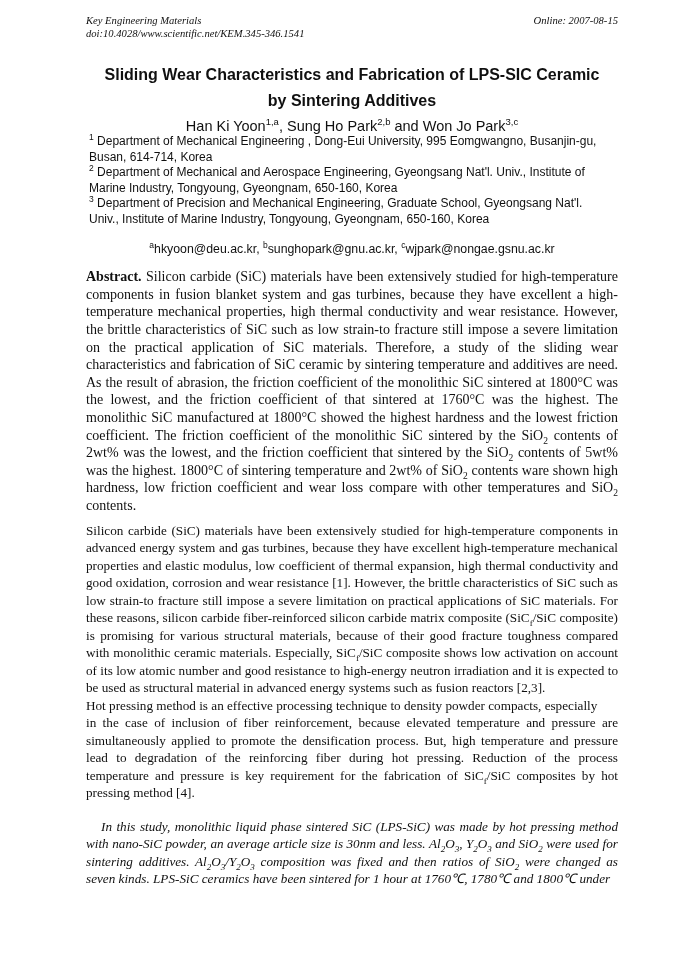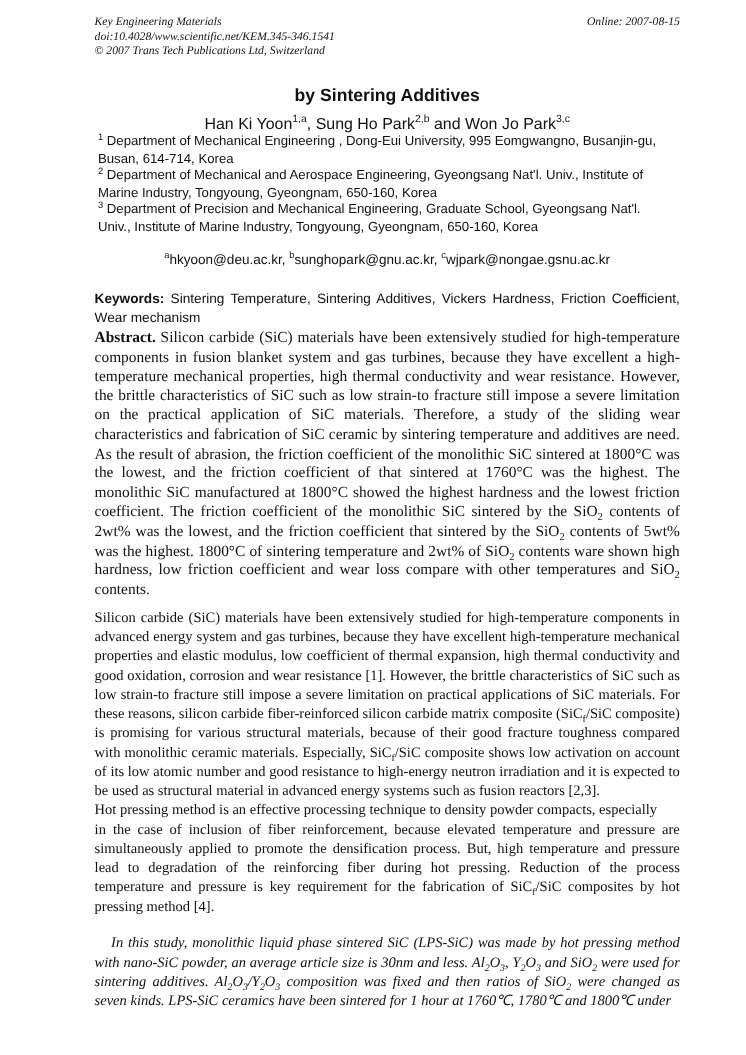--- a/index.html
+++ b/index.html
@@ -66,40 +66,39 @@
 </style>
 </head>
 <body>
 
 <div class="page">
 
   <div class="hdr">
     <div>
       <div>Key Engineering Materials</div>
       <div>doi:10.4028/www.scientific.net/KEM.345-346.1541</div>
-      <div>© 2007 Trans Tech Publications Ltd, Switzerland</div>
     </div>
     <div>Online: 2007-08-15</div>
   </div>
 
   <h1 class="title">
+    <span class="tl">Sliding Wear Characteristics and Fabrication of LPS-SIC Ceramic</span>
     <span class="tl">by Sintering Additives</span>
   </h1>
 
   <div class="authors"><span><span>Han Ki Yoon</span><sup>1,a</sup></span><span><span>, Sung Ho Park</span><sup>2,b</sup></span><span><span> and Won Jo Park</span><sup>3,c</sup></span></div>
 
   <p class="affil"><sup>1</sup><span> Department of Mechanical Engineering , Dong-Eui University, 995 Eomgwangno, Busanjin-gu, Busan, 614-714, Korea</span></p>
 
   <p class="affil"><sup>2</sup><span> Department of Mechanical and Aerospace Engineering, Gyeongsang Nat'l. Univ., Institute of Marine Industry, Tongyoung, Gyeongnam, 650-160, Korea</span></p>
 
   <p class="affil"><sup>3</sup><span> Department of Precision and Mechanical Engineering, Graduate School, Gyeongsang Nat'l. Univ., Institute of Marine Industry, Tongyoung, Gyeongnam, 650-160, Korea</span></p>
 
   <p class="emails"><sup>a</sup><span>hkyoon@deu.ac.kr, </span><sup>b</sup><span>sunghopark@gnu.ac.kr, </span><sup>c</sup><span>wjpark@nongae.gsnu.ac.kr</span></p>
 
-  <p class="keywords"><b>Keywords:</b><span> Sintering Temperature, Sintering Additives, Vickers Hardness, Friction Coefficient, Wear mechanism</span></p>
 
   <p class="abstract"><b>Abstract.</b><span> Silicon carbide (SiC) materials have been extensively studied for high-temperature components in fusion blanket system and gas turbines, because they have excellent a high-temperature mechanical properties, high thermal conductivity and wear resistance. However, the brittle characteristics of SiC such as low strain-to fracture still impose a severe limitation on the practical application of SiC materials. Therefore, a study of the sliding wear characteristics and fabrication of SiC ceramic by sintering temperature and additives are need. As the result of abrasion, the friction coefficient of the monolithic SiC sintered at 1800°C was the lowest, and the friction coefficient of that sintered at 1760°C was the highest. The monolithic SiC manufactured at 1800°C showed the highest hardness and the lowest friction coefficient. The friction coefficient of the monolithic SiC sintered by the SiO<sub>2</sub> contents of 2wt% was the lowest, and the friction coefficient that sintered by the SiO<sub>2</sub> contents of 5wt% was the highest. 1800°C of sintering temperature and 2wt% of SiO<sub>2</sub> contents ware shown high hardness, low friction coefficient and wear loss compare with other temperatures and SiO<sub>2</sub> contents.</span></p>
 
 
   <p class="body-p">Silicon carbide (SiC) materials have been extensively studied for high-temperature components in advanced energy system and gas turbines, because they have excellent high-temperature mechanical properties and elastic modulus, low coefficient of thermal expansion, high thermal conductivity and good oxidation, corrosion and wear resistance [1]. However, the brittle characteristics of SiC such as low strain-to fracture still impose a severe limitation on practical applications of SiC materials. For these reasons, silicon carbide fiber-reinforced silicon carbide matrix composite (SiC<sub>f</sub>/SiC composite) is promising for various structural materials, because of their good fracture toughness compared with monolithic ceramic materials. Especially, SiC<sub>f</sub>/SiC composite shows low activation on account of its low atomic number and good resistance to high-energy neutron irradiation and it is expected to be used as structural material in advanced energy systems such as fusion reactors [2,3].<br>Hot pressing method is an effective processing technique to density powder compacts, especially<br>in the case of inclusion of fiber reinforcement, because elevated temperature and pressure are simultaneously applied to promote the densification process. But, high temperature and pressure lead to degradation of the reinforcing fiber during hot pressing. Reduction of the process temperature and pressure is key requirement for the fabrication of SiC<sub>f</sub>/SiC composites by hot pressing method [4].</p>
 
   <p class="body-p indent">In this study, monolithic liquid phase sintered SiC (LPS-SiC) was made by hot pressing method with nano-SiC powder, an average article size is 30nm and less. Al<sub>2</sub>O<sub>3</sub>, Y<sub>2</sub>O<sub>3</sub> and SiO<sub>2</sub> were used for sintering additives. Al<sub>2</sub>O<sub>3</sub>/Y<sub>2</sub>O<sub>3</sub> composition was fixed and then ratios of SiO<sub>2</sub> were changed as seven kinds. LPS-SiC ceramics have been sintered for 1 hour at 1760℃, 1780℃ and 1800℃ under</p>
 
 </div>
 

